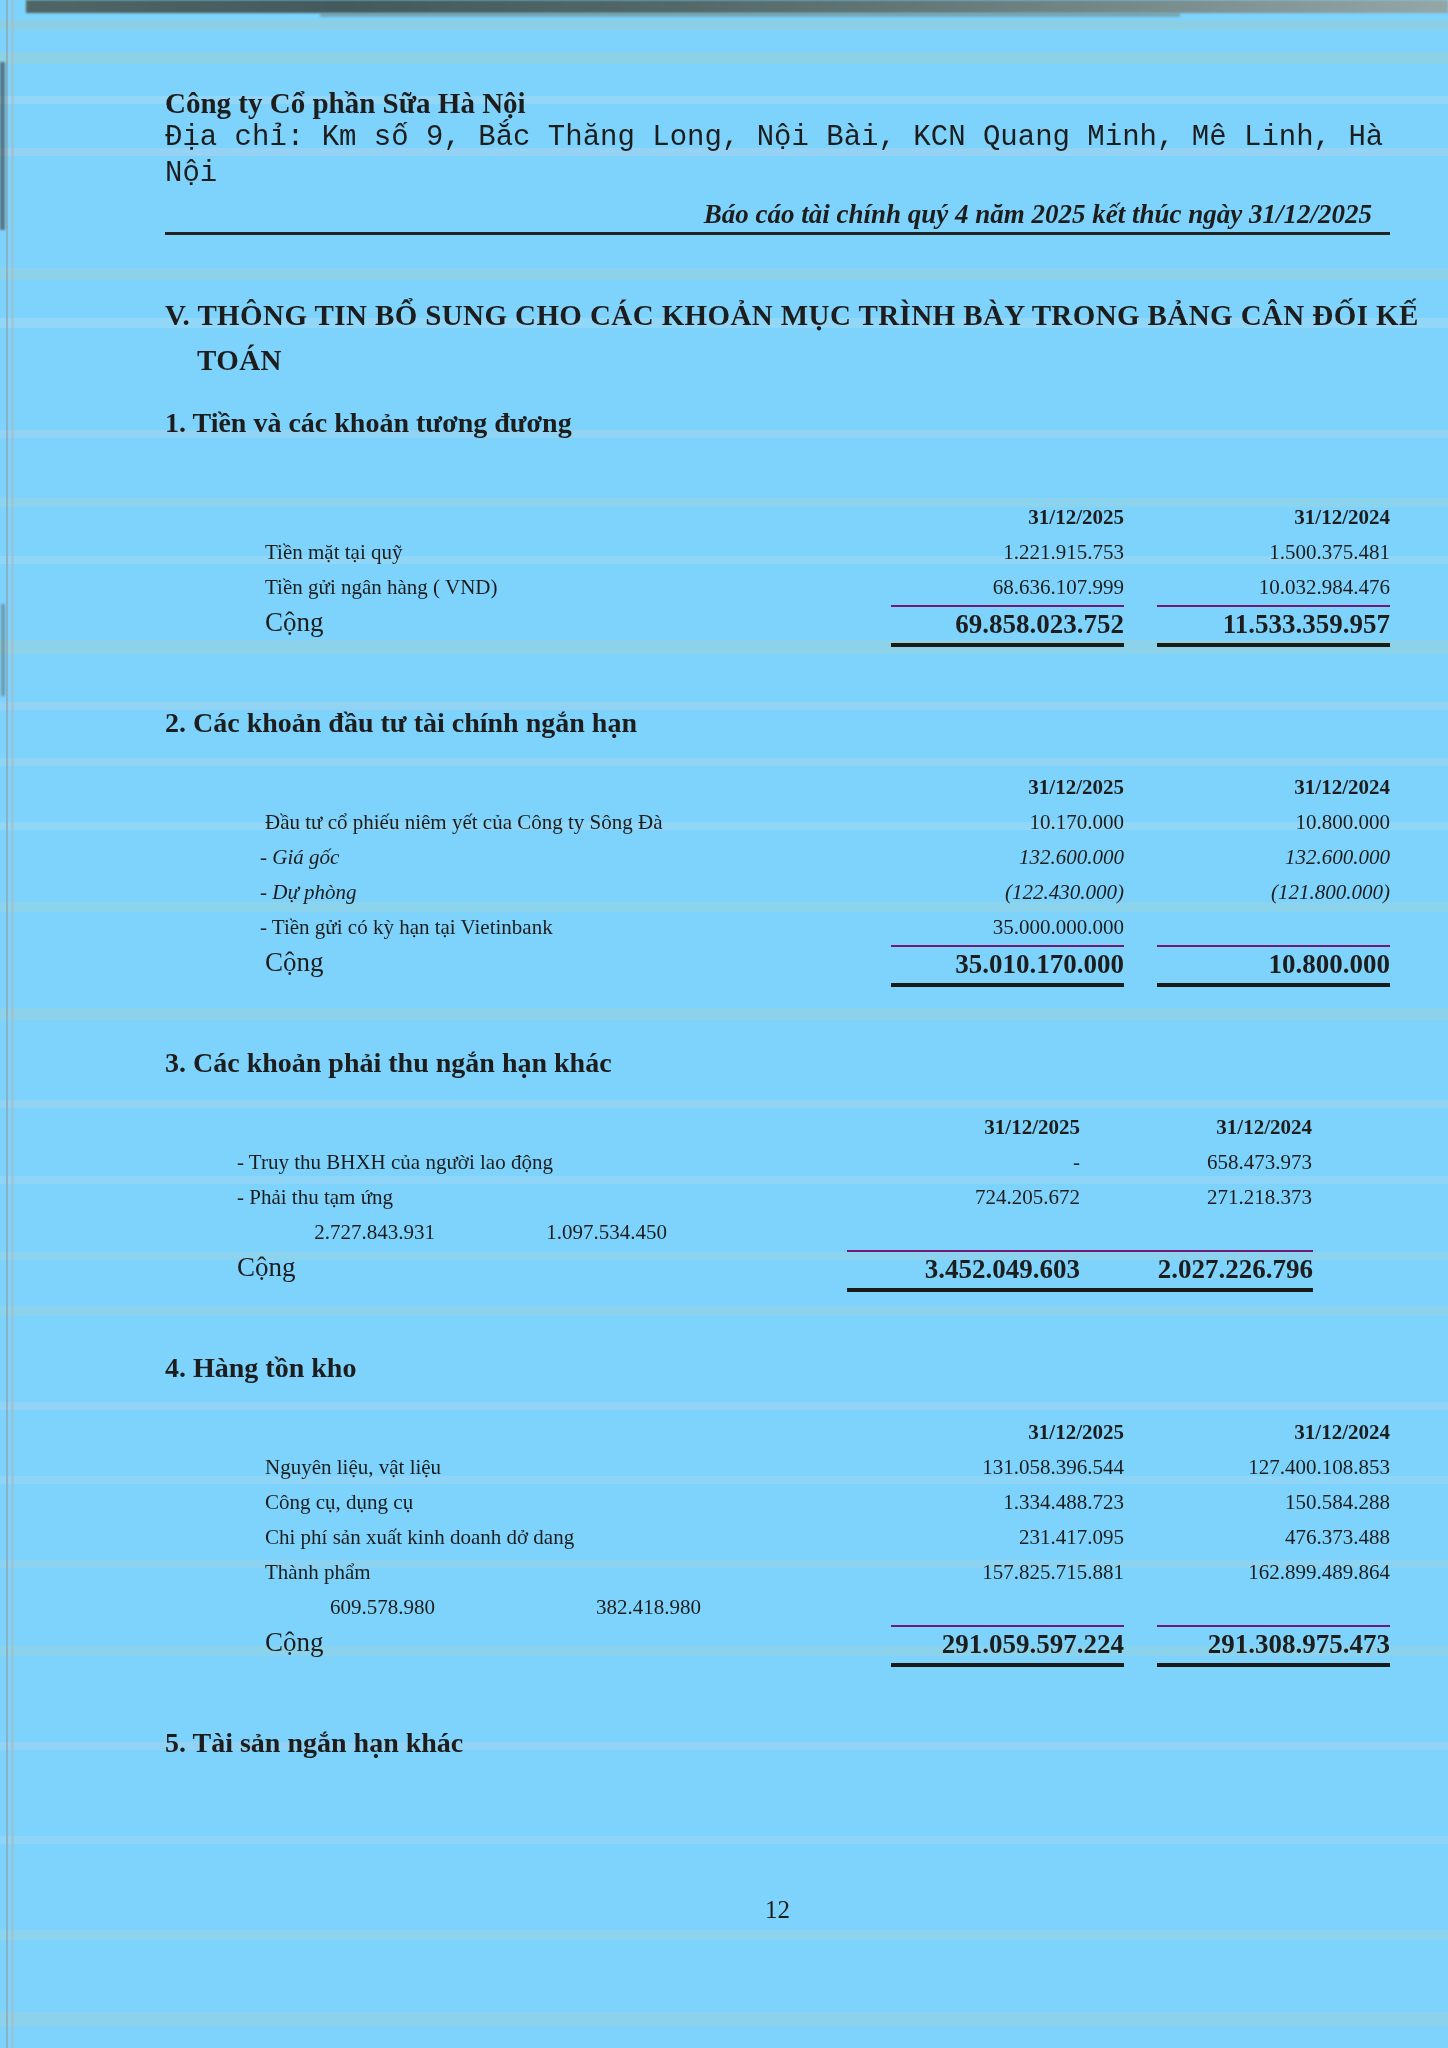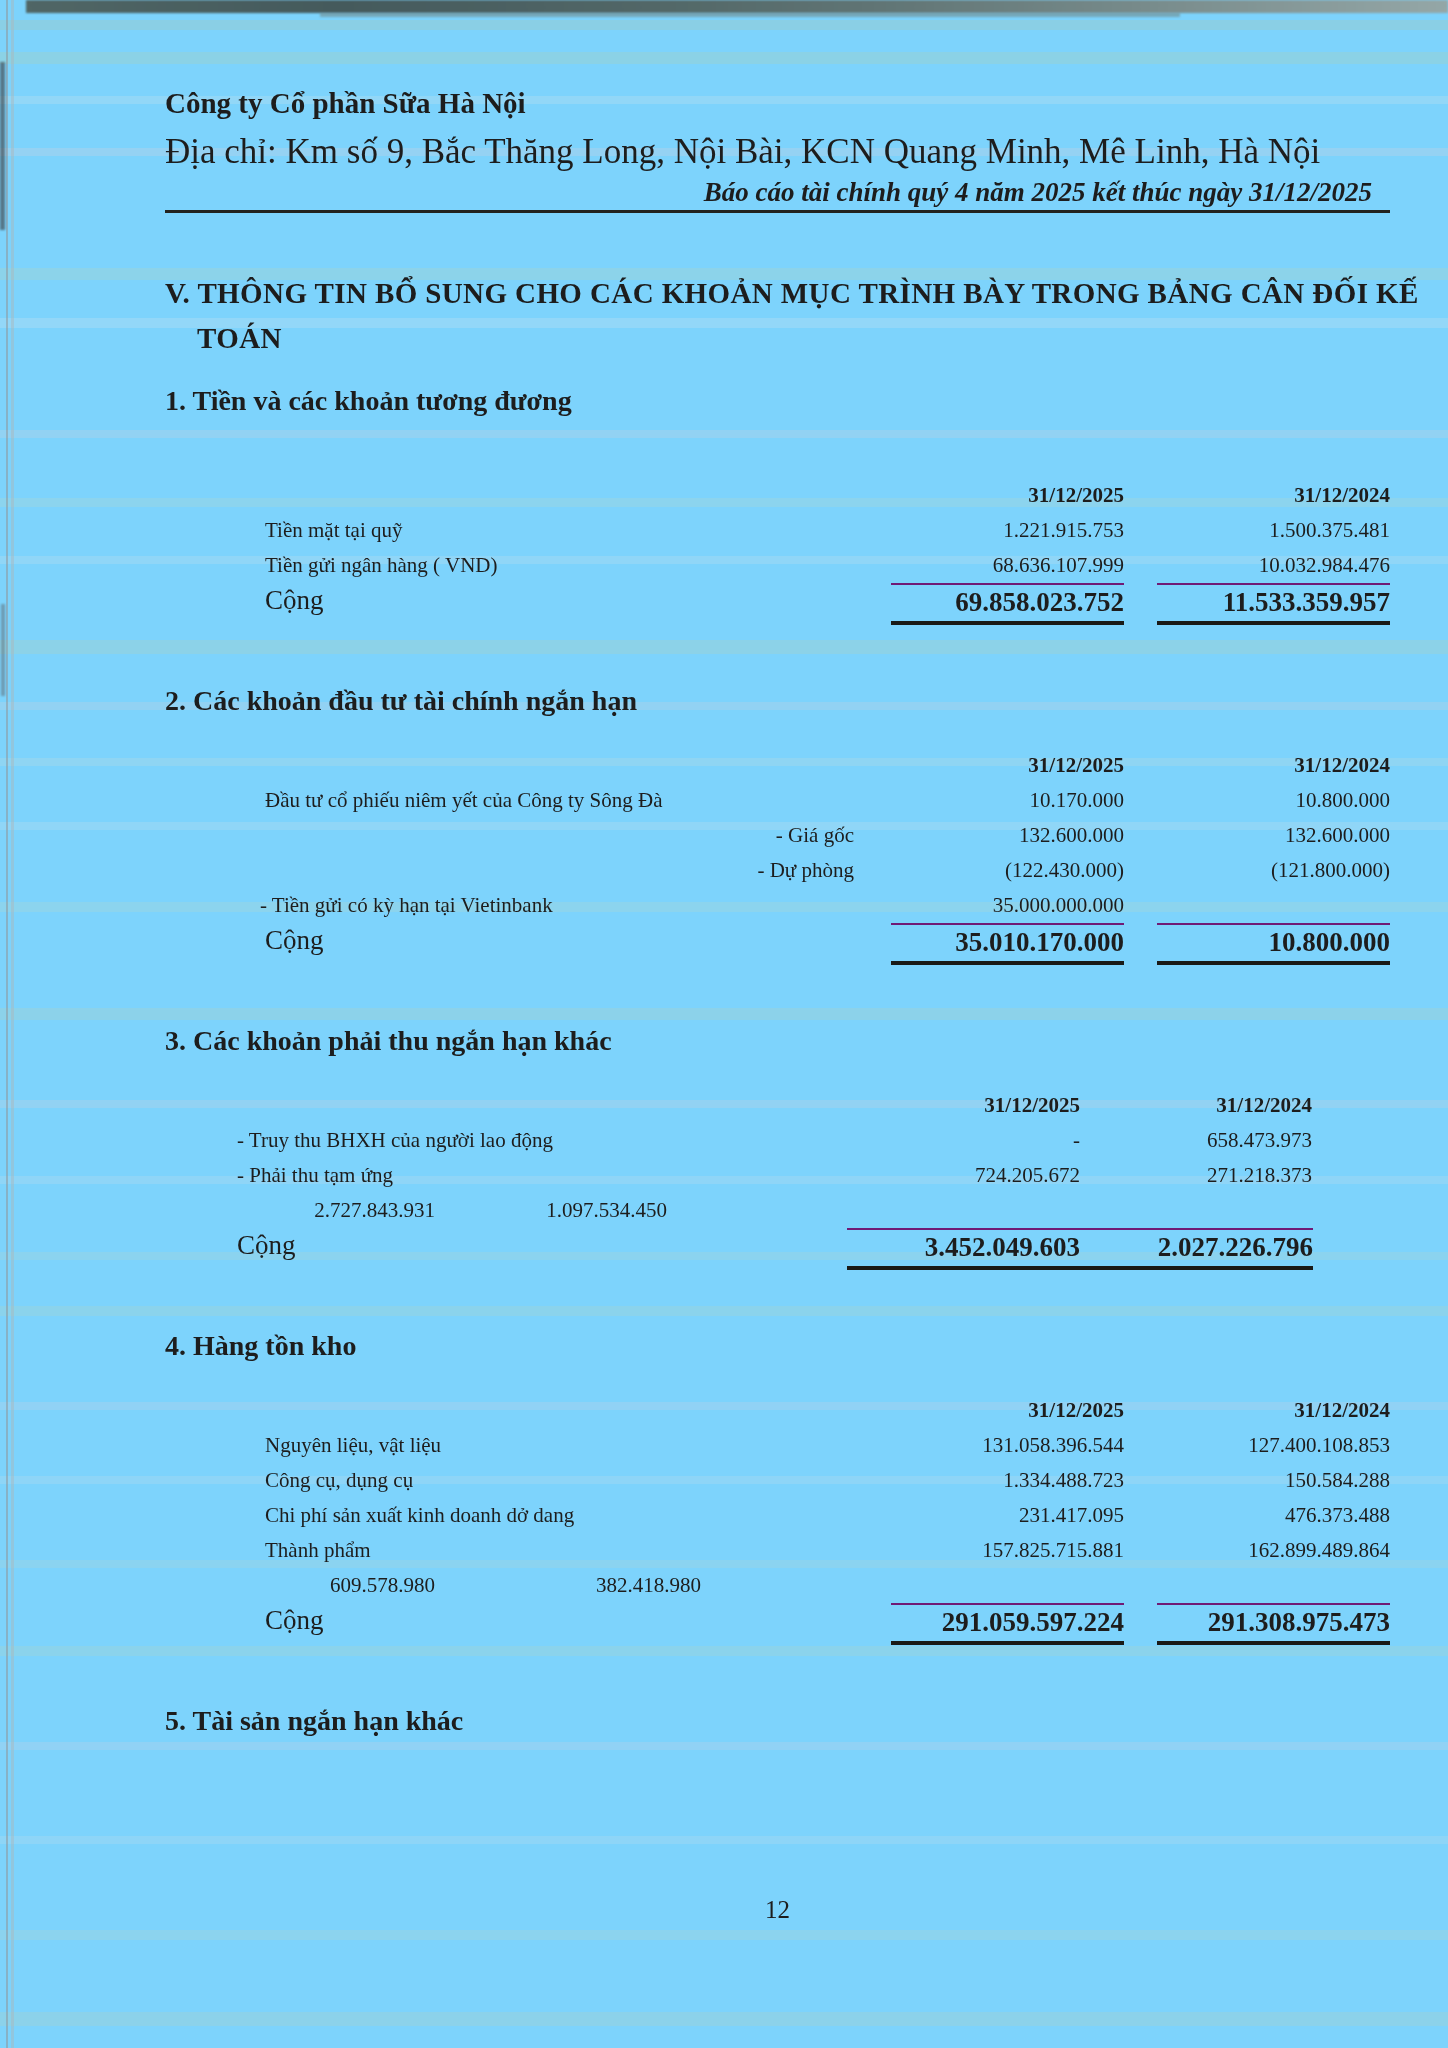--- a/index.html
+++ b/index.html
@@ -18,21 +18,21 @@
     background:linear-gradient(90deg,#474f45 0%,#39403a 22%,#4a5148 45%,#5b6158 60%,#767b72 78%,#9a9e95 100%);}
   .art-top2{left:320px;top:13px;width:860px;height:4px;background:#6d7368;opacity:.45;filter:blur(1px);}
   .art-left1{left:6px;top:0;width:2px;height:2048px;background:#8f979b;opacity:.55;}
   .art-left2{left:11px;top:0;width:3px;height:2048px;background:#aeb6b8;opacity:.45;}
   .art-left3{left:0;top:62px;width:5px;height:168px;background:#41464b;opacity:.65;filter:blur(1px);}
   .art-left4{left:1px;top:604px;width:4px;height:92px;background:#5d656b;opacity:.5;filter:blur(1px);}
 
   .content{position:absolute;left:165px;top:86px;width:1225px;z-index:2;}
 
   .company{font-weight:bold;font-size:29px;line-height:34px;}
-  .address{font-size:35px;line-height:36px;margin-top:14px;}
+  .address{font-size:29px;line-height:36px;margin-top:0;font-family:Liberation Mono, monospace;}
   .report{font-size:27px;font-weight:bold;font-style:italic;text-align:right;
           padding-right:18px;margin-top:6px;line-height:32px;}
   .hrule{border-bottom:3px solid #23231f;margin-top:2px;}
 
   .vtitle{font-weight:bold;font-size:29px;line-height:45px;margin-top:58px;
           letter-spacing:.4px;white-space:nowrap;}
   .vtitle .l2{padding-left:32px;}
 
   .section{margin-top:58px;}
   .sec-0{margin-top:22px;}
@@ -43,21 +43,21 @@
   .table.narrow{margin-right:78px;}
 
   .trow{display:flex;font-size:21px;line-height:35px;}
   .lbl{flex:1;padding-left:100px;}
   .lbl.dash{padding-left:95px;}
   .narrow .lbl,.narrow .lbl.dash{padding-left:72px;}
   .v1{width:270px;text-align:right;white-space:nowrap;}
   .v2{width:266px;text-align:right;white-space:nowrap;}
   .narrow .v2{width:232px;}
   .thead{font-weight:bold;}
-  .trow.it .lbl,.trow.it .v1,.trow.it .v2{text-align:right;}
+  .trow.it .lbl,.trow.it .v1,.trow.it .v2{font-style:italic;}
   .total{font-size:27px;}
   .total .v1,.total .v2{font-weight:bold;}
   .tv{display:inline-block;min-width:233px;
       border-top:2px solid #701a75;border-bottom:4px solid #1a1a17;
       padding:0 0 1px 0;}
 
   .pagenum{position:absolute;left:165px;top:1896px;width:1225px;text-align:center;
            font-size:25px;z-index:2;}
 </style>
 </head>

